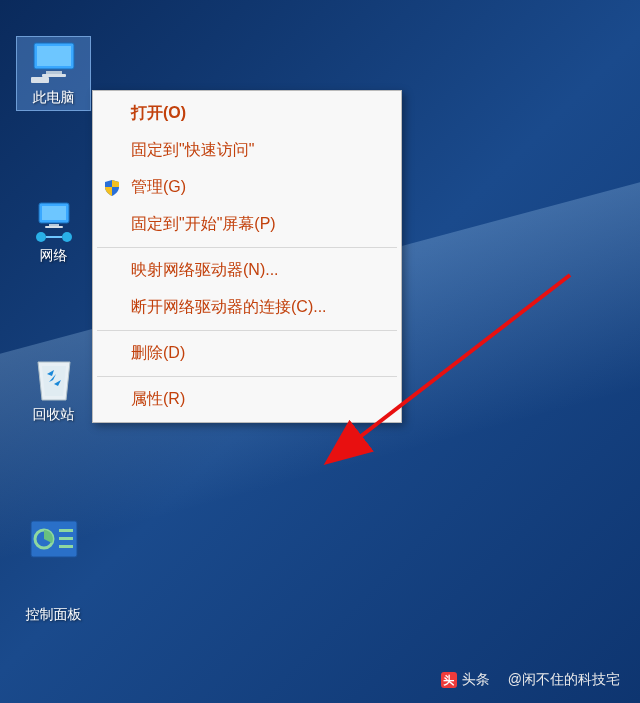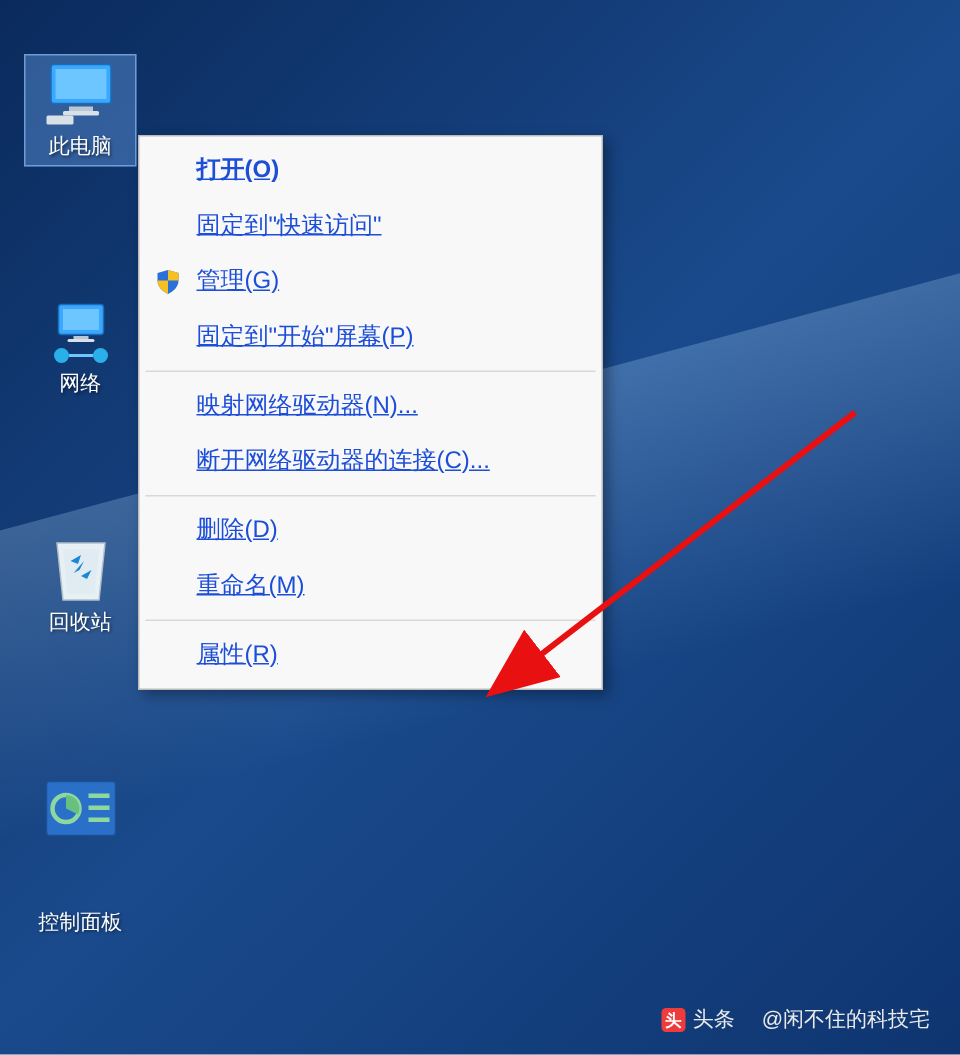--- a/index.html
+++ b/index.html
@@ -61,24 +61,23 @@
       background: #f8f8f8;
       border: 1px solid #bbb;
       box-shadow: 3px 3px 8px rgba(0,0,0,0.35);
       padding: 4px 2px;
     }
     .menu-item {
       display: flex;
       align-items: flex-end;
       padding: 8px 14px 8px 36px;
       font-size: 16px;
-      color: #1d4ed8;
+      color: #c2410c;
       cursor: default;
       position: relative;
-      text-decoration: underline;
     }
     .menu-item.bold {
       font-weight: bold;
     }
     .menu-divider {
       height: 1px;
       background: #d8d8d8;
       margin: 4px 2px;
     }
     .shield-icon {
@@ -210,23 +209,20 @@
     <div class="menu-item">
       <span>映射网络驱动器(N)...</span>
     </div>
     <div class="menu-item">
       <span>断开网络驱动器的连接(C)...</span>
     </div>
     <div class="menu-divider"></div>
     <div class="menu-item">
       <span>删除(D)</span>
     </div>
-    <div class="menu-item">
-      <span>重命名(M)</span>
-    </div>
     <div class="menu-divider"></div>
     <div class="menu-item">
       <span>属性(R)</span>
     </div>
   </div>
 
   <svg class="arrow" style="left:310px; top:265px;" width="280" height="220">
     <defs>
       <marker id="arrowhead" markerWidth="12" markerHeight="10" refX="10" refY="5" orient="auto">
         <polygon points="0 0, 12 5, 0 10" fill="#e81010"></polygon>

